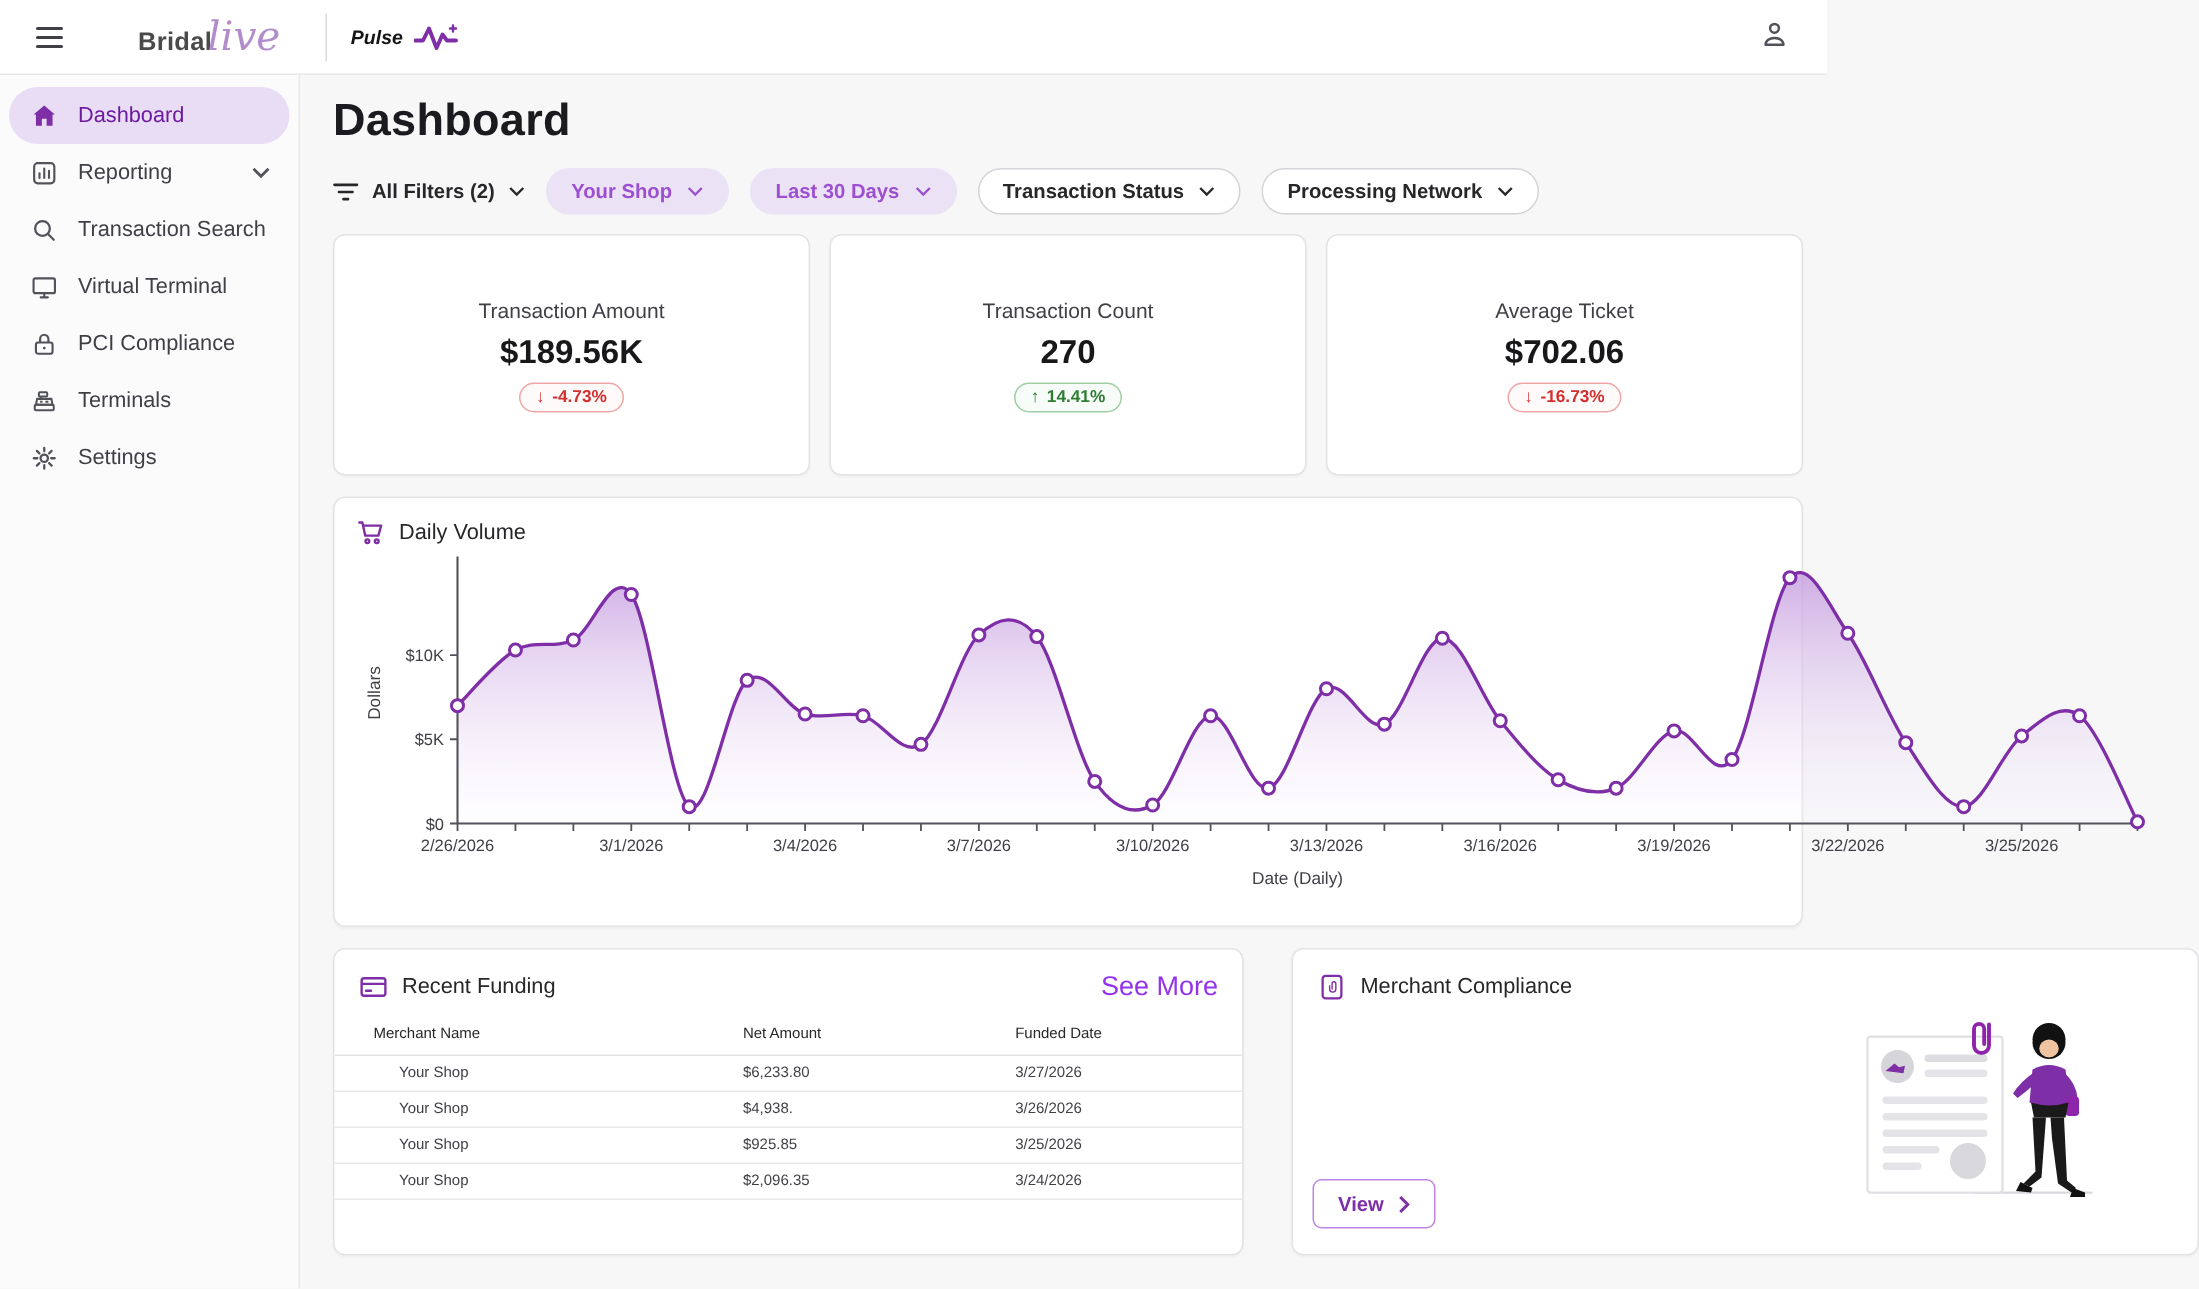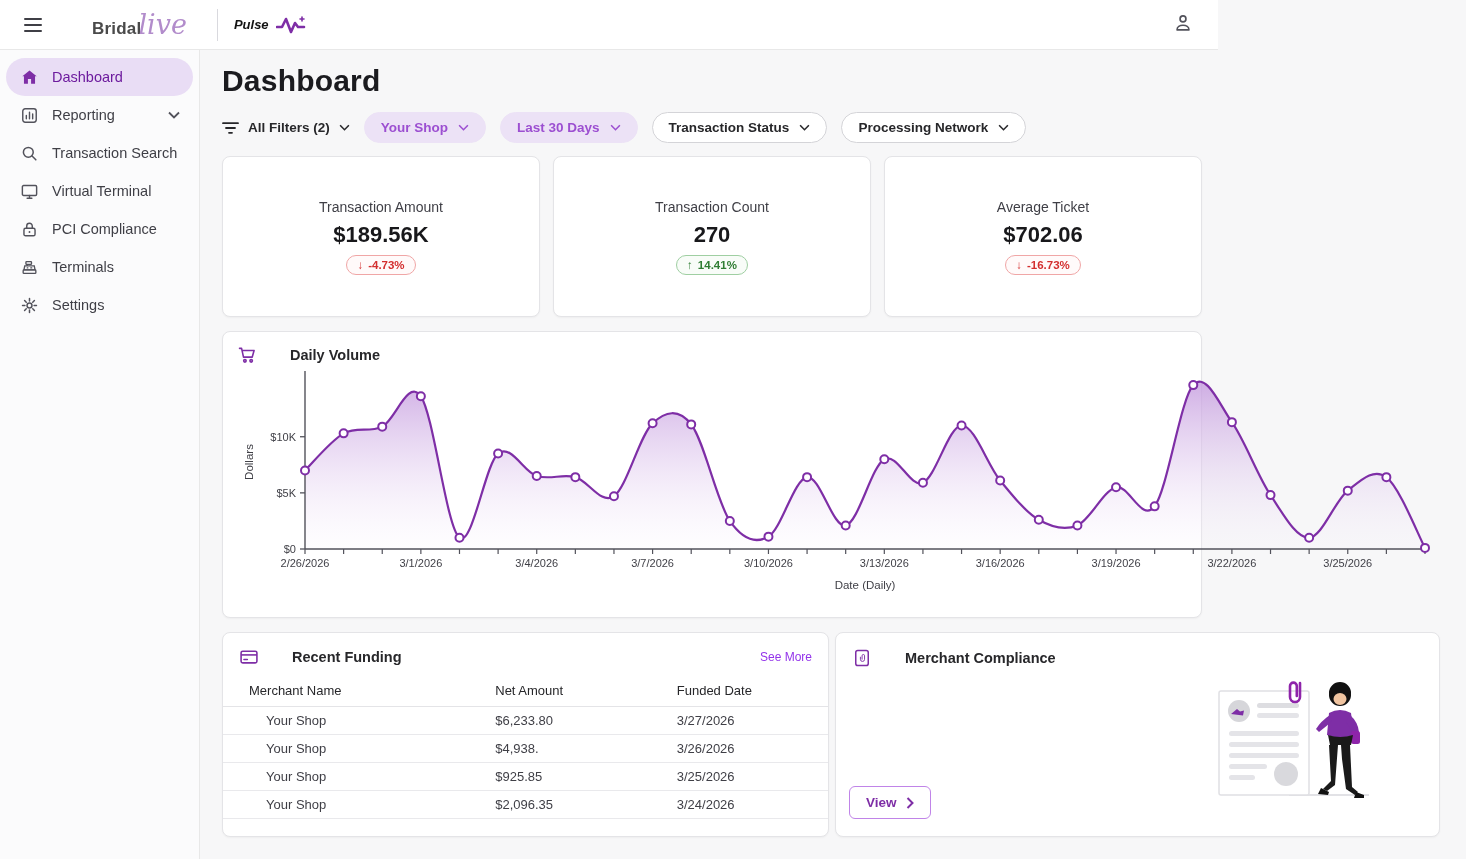--- a/index.html
+++ b/index.html
@@ -46,31 +46,31 @@
   .stat-card { height:161px; display:flex; flex-direction:column; align-items:center; justify-content:center; gap:7px; }
   .stat-label { font-size:14px; color:#3f3f46; }
   .stat-value { font-size:22px; font-weight:800; color:#18181b; }
   .badge { display:inline-flex; align-items:center; gap:5px; font-size:11.5px; font-weight:600; padding:3px 10px; border-radius:999px; border:1px solid; }
   .badge.down { color:#d32f2f; border-color:#f0a6a6; background:#fffafa; }
   .badge.up { color:#2f7d33; border-color:#9fcfa2; background:#f8fcf8; }
 
   
   .chart-card { margin-top:14px; height:287px; padding:13px 14px 6px; }
   .card-head { display:flex; align-items:center; gap:9px; }
-  .card-head-title { font-size:14.5px; font-weight:700; color:#27272a;margin-left:24px; }
+  .card-head-title { font-size:14.5px; font-weight:400; color:#27272a; }
   .chart-wrap { margin-top:2px; }
   .ax-text { font-size:11px; fill:#3f3f46; }
   .ax-label { font-size:11.5px; fill:#3f3f46; }
 
   
-  .bottom { display:grid; grid-template-columns:607px 605px; gap:6px; margin-top:14px; }
+  .bottom { display:grid; grid-template-columns:607px 605px; gap:32px; margin-top:14px; }
   .funding-card { height:205px; padding:14px 0 0; }
   .funding-head { display:flex; align-items:center; gap:9px; padding:0 16px; }
-  .see-more { margin-left:auto; background:none; border:none; color:#9333ea; font-size:12px; cursor:pointer; }
-  .ftable { width:100%; border-collapse:collapse; margin-top:10px; font-size:13px; }
+  .see-more { margin-left:auto; background:none; border:none; color:#9333ea; font-size:18px; cursor:pointer; }
+  .ftable { width:100%; border-collapse:collapse; margin-top:10px; font-size:10px; }
   .ftable th { text-align:left; font-weight:500; color:#27272a; padding:6px 0 8px; border-bottom:1px solid #e4e4e7; }
   .ftable td { color:#3f3f46; padding:6px 0; border-bottom:1px solid #e9e9ec; }
   .col-merchant { width:45%; padding-left:26px !important; }
   td.col-merchant { padding-left:43px !important; }
   .col-amount { width:30%; }
   .col-date { width:25%; }
 
   .statement-card { height:205px; padding:15px 16px; position:relative; }
   .statement-desc { margin-top:13px; font-size:13.5px; line-height:1.42; color:#3f3f46; width:305px; }
   .view-btn { position:absolute; left:13px; bottom:17px; display:flex; align-items:center; gap:9px; background:#fff; border:1px solid #c084e8; border-radius:6px; padding:8px 16px; color:#7e2ea6; font-size:13.5px; font-weight:700; cursor:pointer; }

